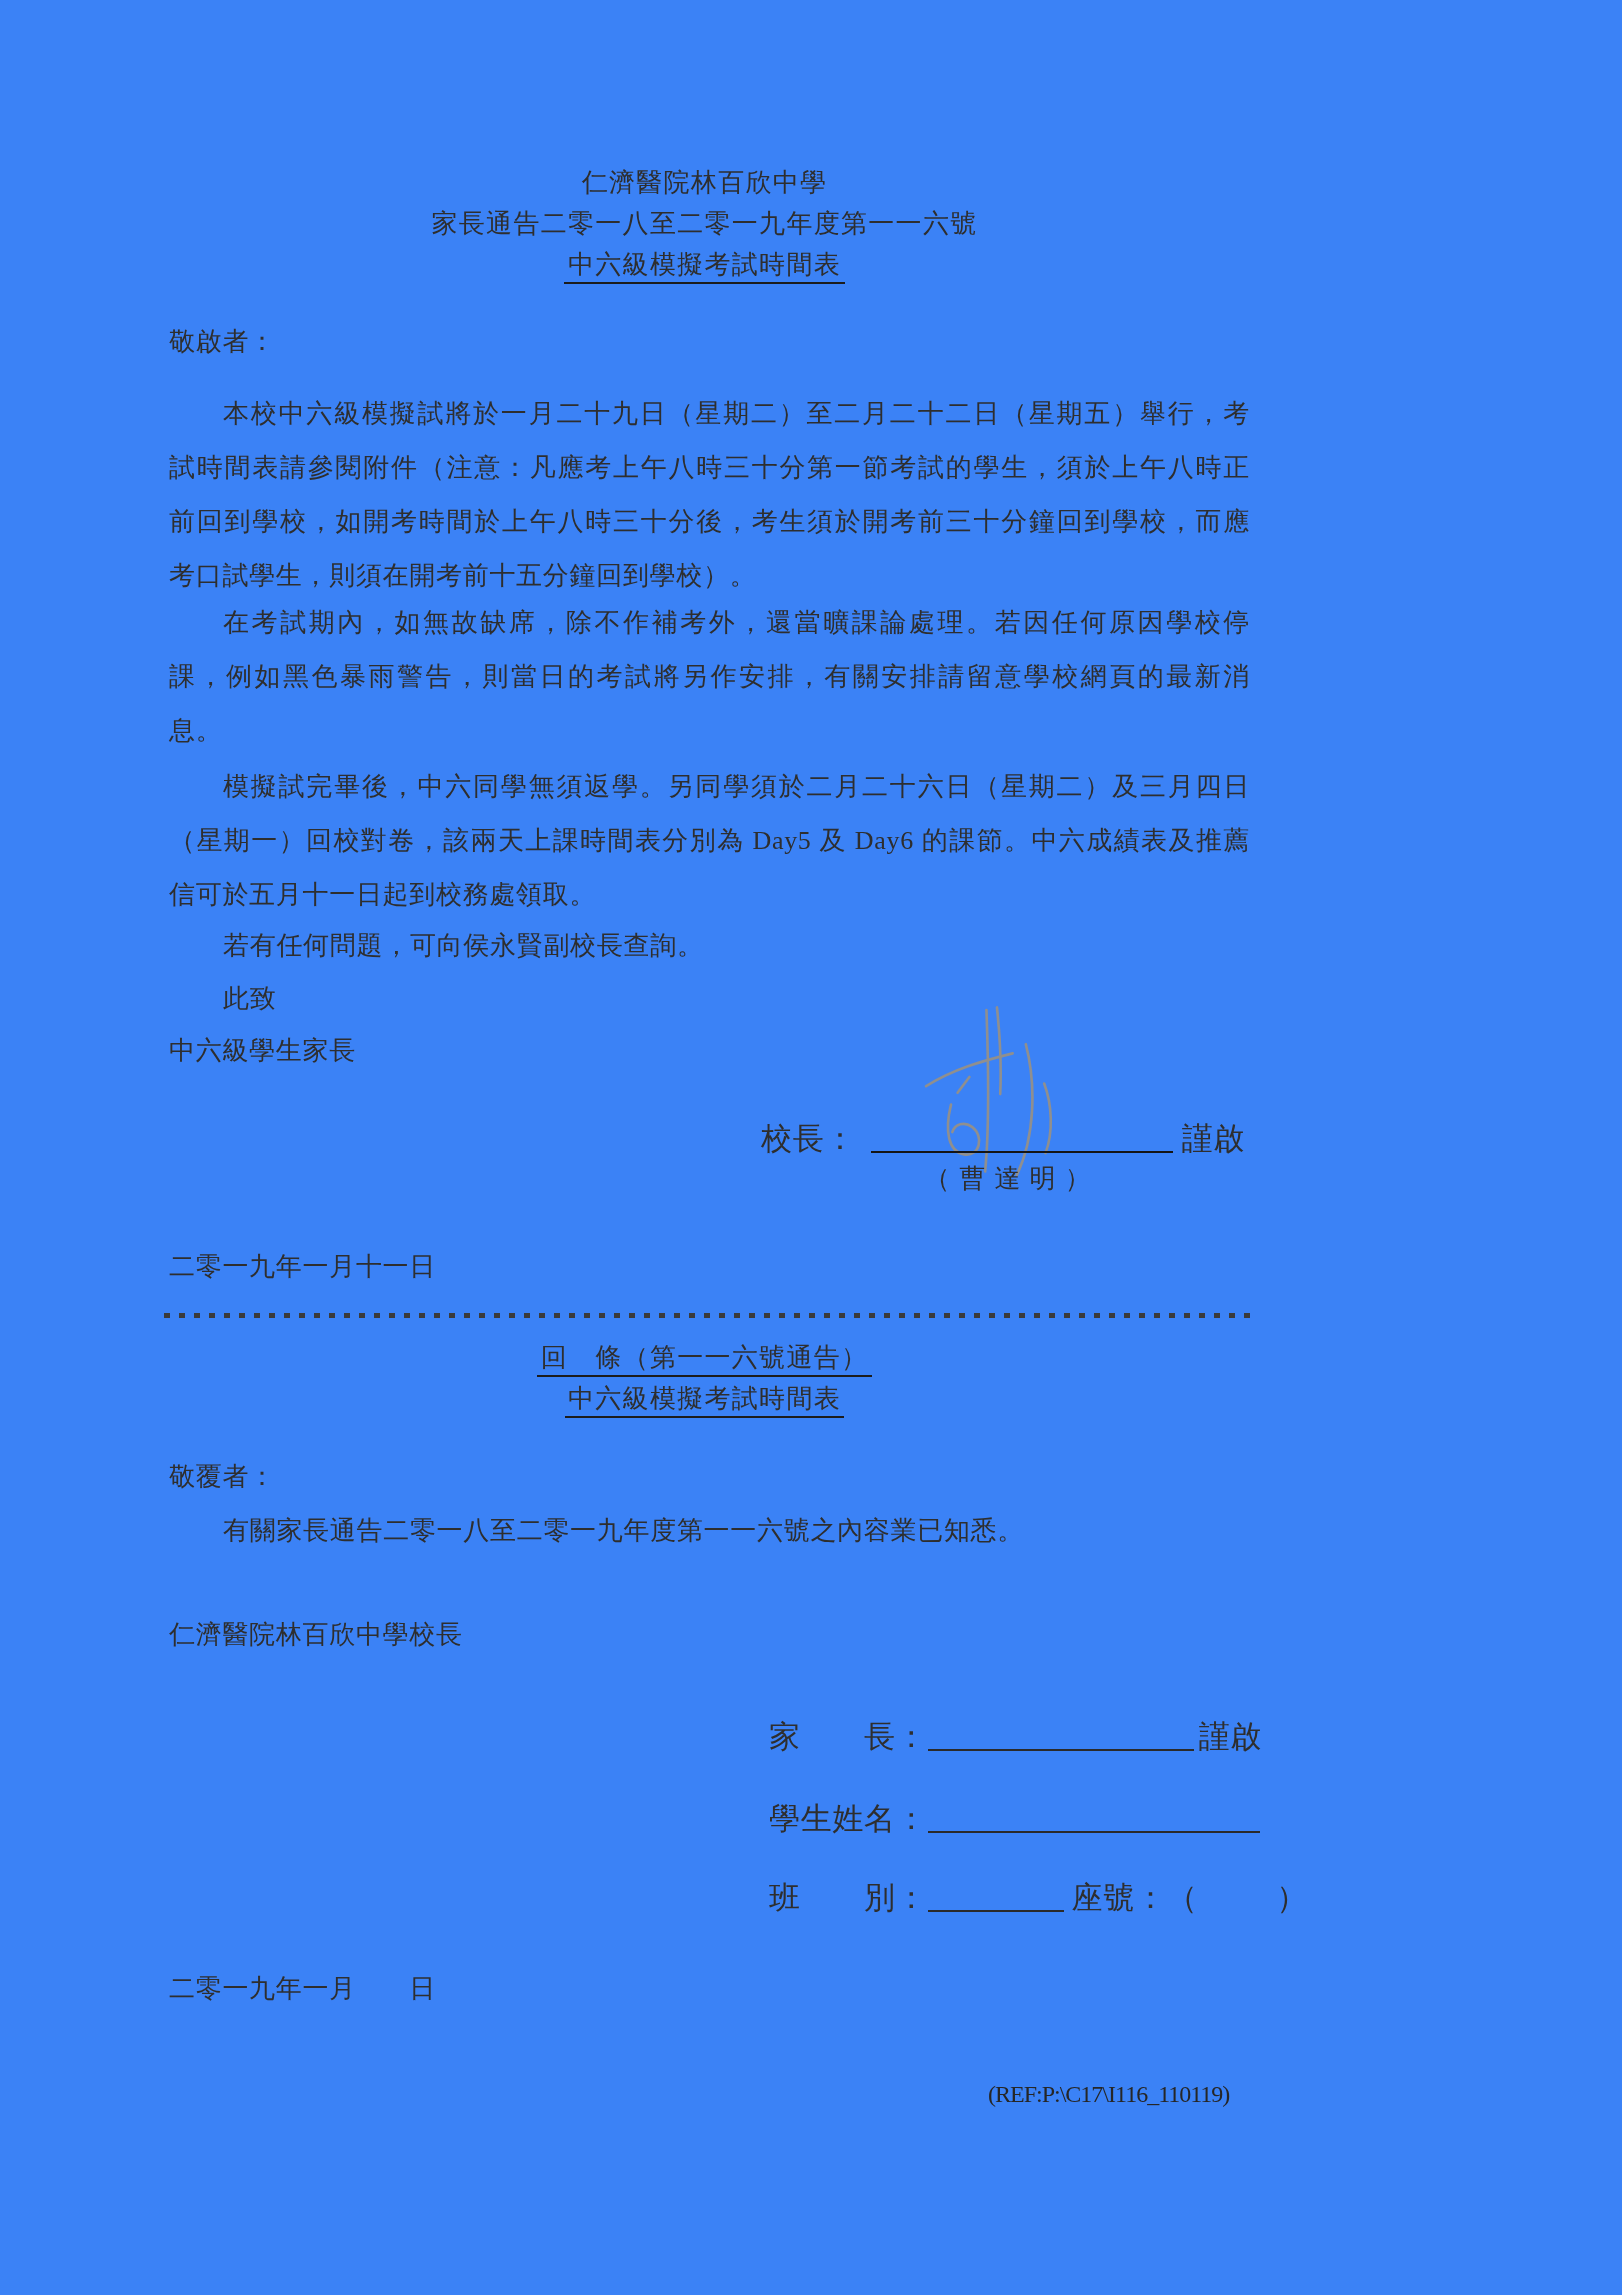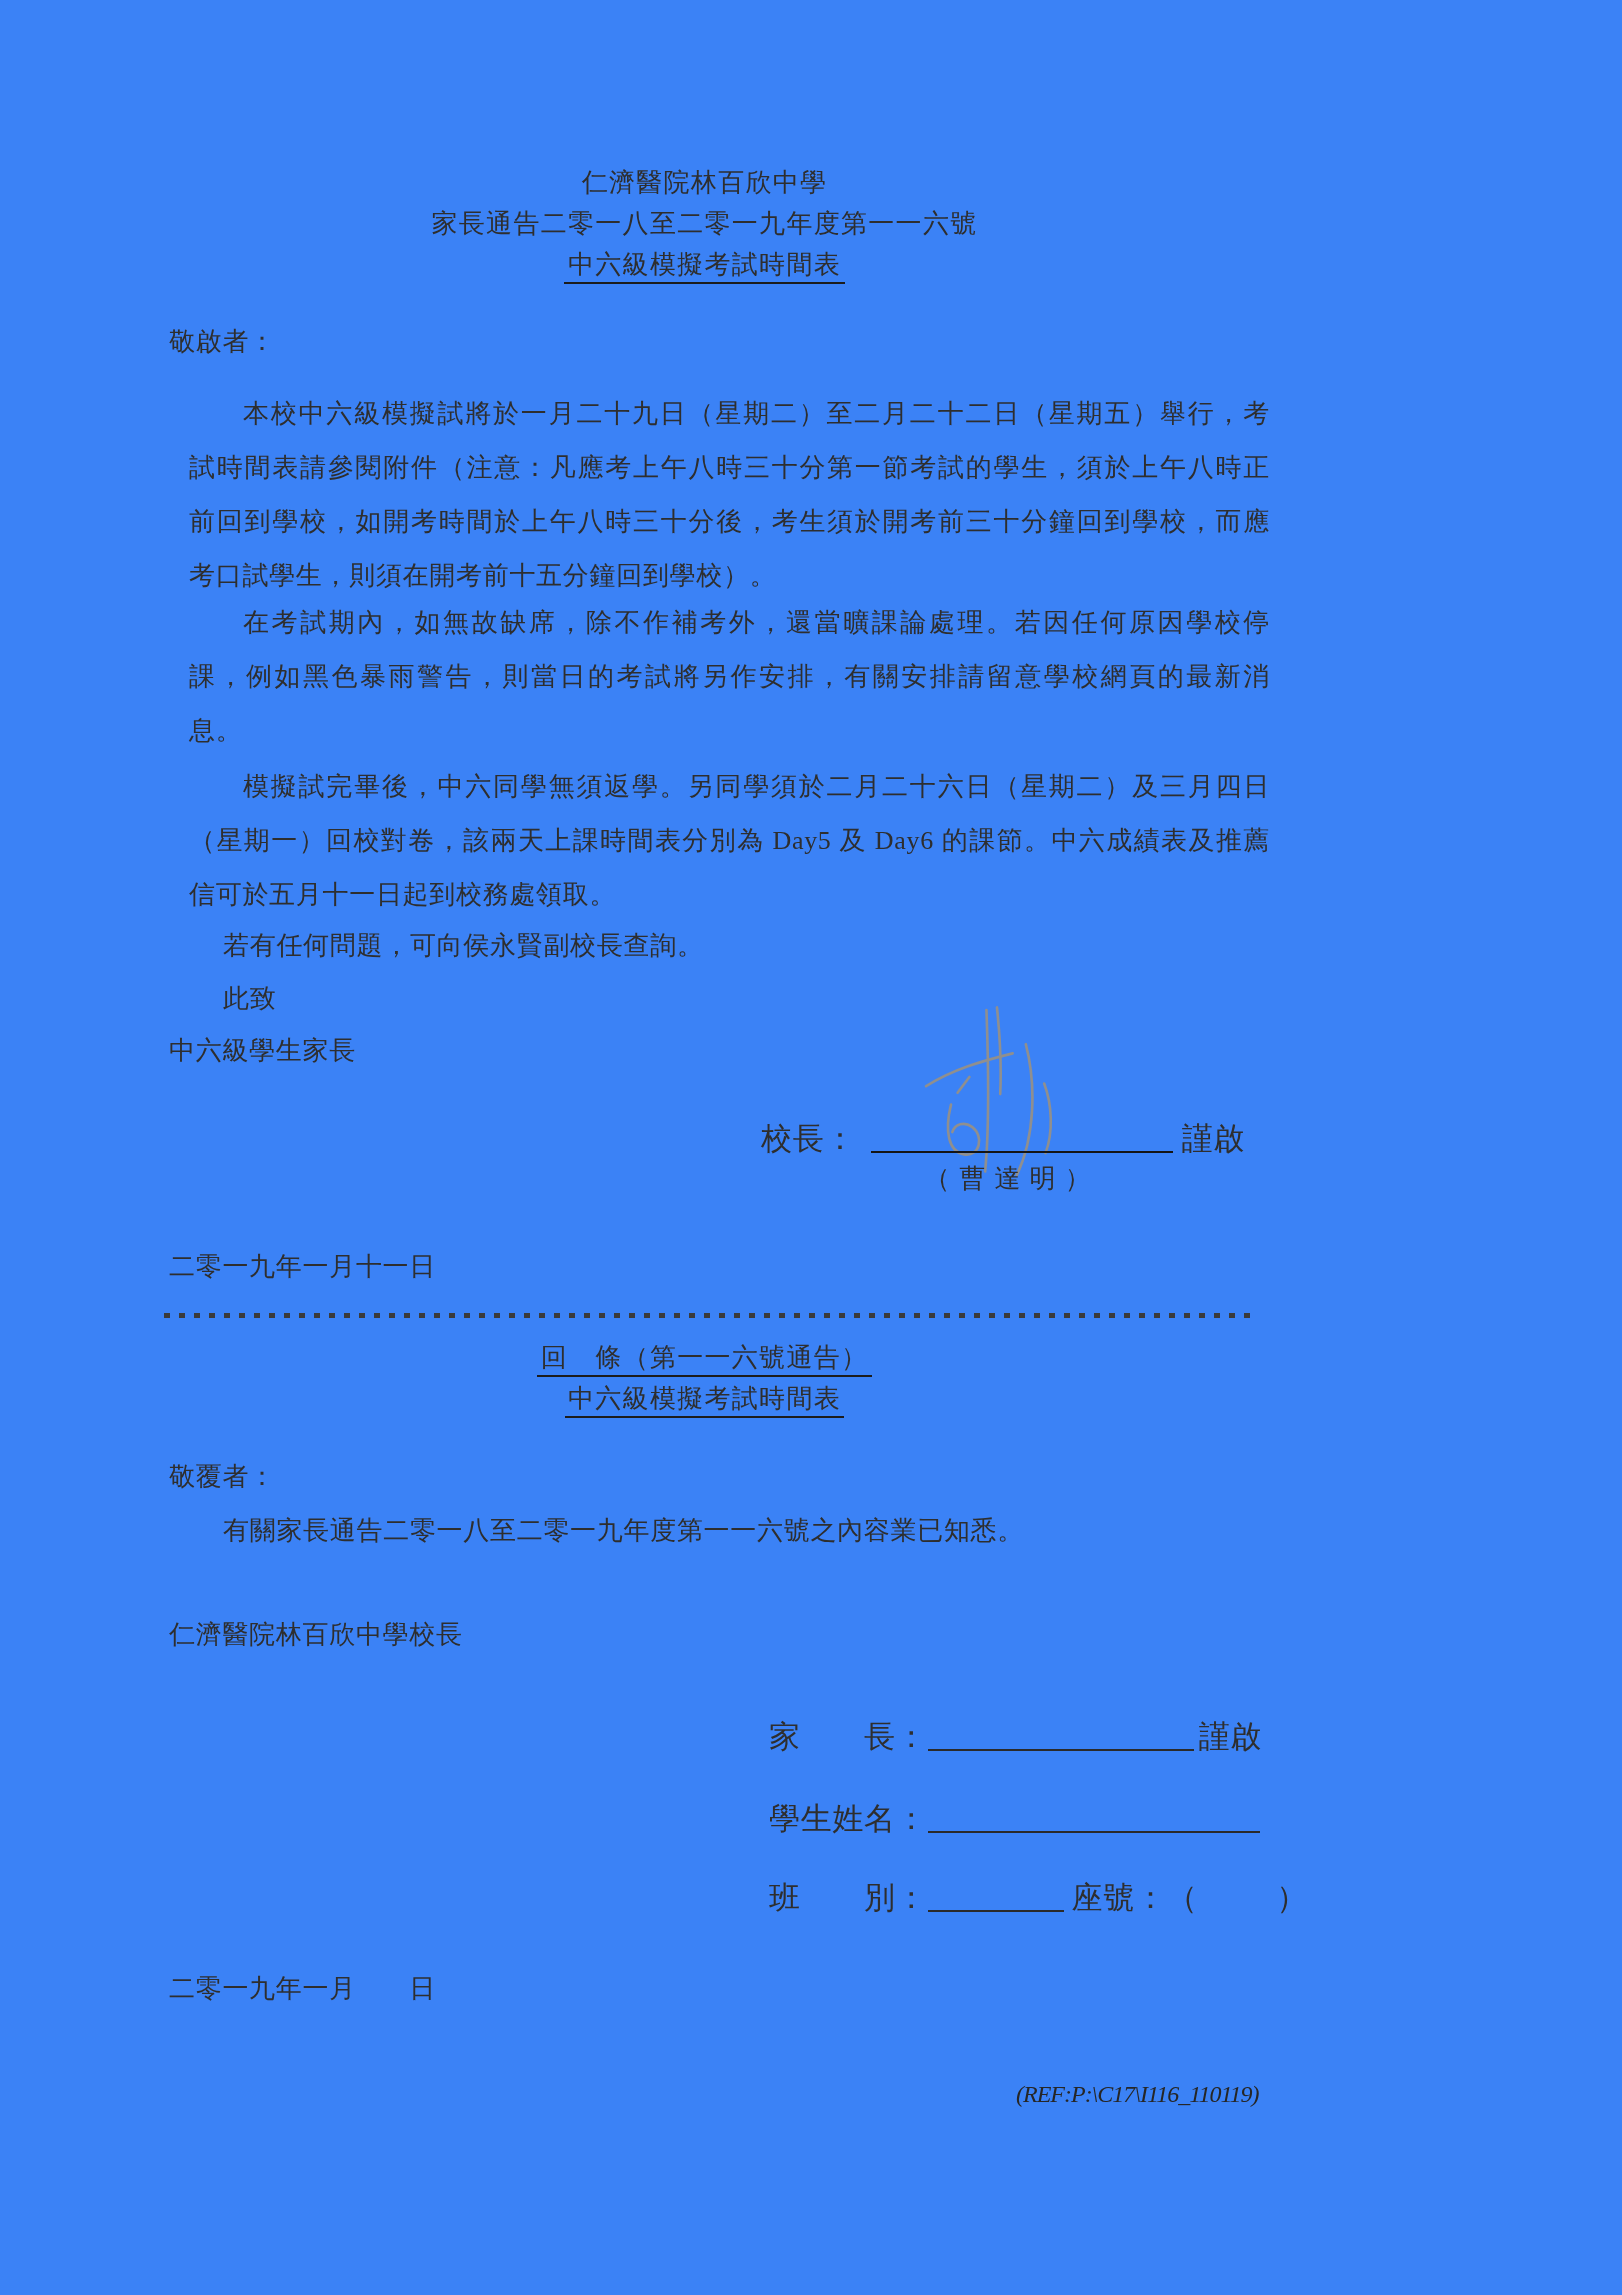--- a/index.html
+++ b/index.html
@@ -12,21 +12,21 @@
     overflow:hidden;
   }
   .abs{position:absolute;}
   
   .titleblock{left:164px;top:162px;width:1081px;text-align:center;}
   .titleblock .tline{font-size:26px;line-height:41px;letter-spacing:1.3px;}
   .u3{border-bottom:2.6px solid #1c1c1c;padding:0 4px 2.6px 4px;display:inline-block;line-height:29px;}
   .u2{border-bottom:2px solid #1c1c1c;padding:0 2.6px 3.3px 2.6px;display:inline-block;line-height:29px;}
   
   .bline{font-size:26px;letter-spacing:0.7px;line-height:54px;}
-  .para{left:169px;width:1081px;margin-left:20px;}
+  .para{left:169px;width:1081px;}
   .jfull{text-align:justify;text-align-last:justify;}
   .jlast{text-align:left;text-align-last:left;}
   .ind{padding-left:54px;}
   .single{left:169px;width:1081px;font-size:26px;letter-spacing:0.7px;line-height:54px;}
   
   .sigrow{display:flex;align-items:flex-end;height:30px;font-size:31px;letter-spacing:0.7px;}
   .sigrow .lbl{line-height:29px;white-space:pre;}
   .blank{display:inline-block;height:29px;}
   .blank.b4{border-bottom:2.6px solid #151515;}
   .blank.b3{border-bottom:2px solid #2a2a2a;}
@@ -124,16 +124,16 @@
     <span class="lbl">班　　別：</span>
     <span class="blank b3" style="width:136px;"></span>
     <span class="lbl" style="margin-left:8px;">座號：</span>
     <span class="lbl">（</span>
     <span style="display:inline-block;width:78px;"></span>
     <span class="lbl">）</span>
   </div>
 
   <div class="abs single" style="top:1972px;line-height:33px;">二零一九年一月　　日</div>
 
-  <div class="abs ref" style="left:1016px;top:2081px;font-style:italic;">(REF:P:\C17\I116_110119)</div>
+  <div class="abs ref" style="left:988px;top:2081px;">(REF:P:\C17\I116_110119)</div>
 
 </div>
 
 
 </body></html>

